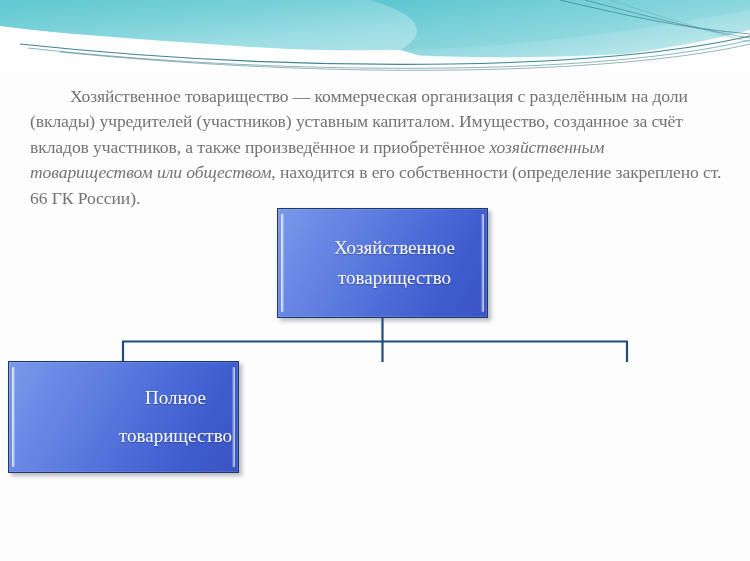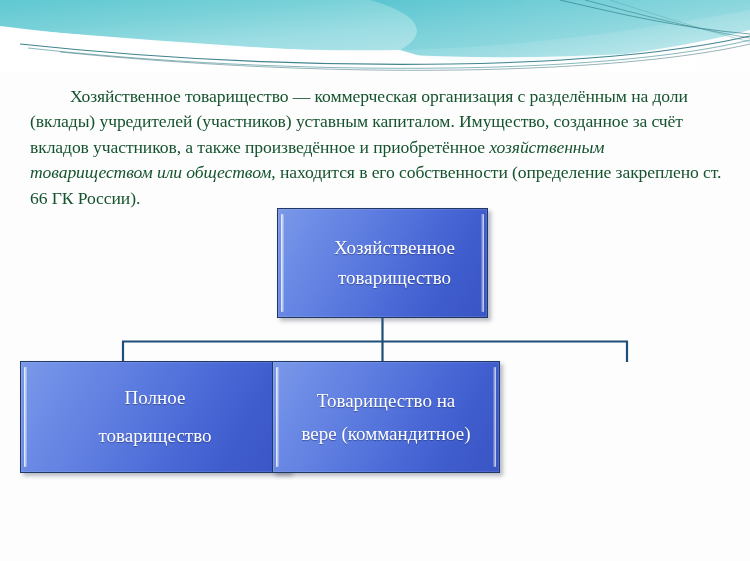--- a/index.html
+++ b/index.html
@@ -41,21 +41,21 @@
   }
 
   
   #intro-paragraph {
     position: absolute;
     left: 30px;
     top: 66px;
     width: 692px;
     font-size: 17.6px;
     line-height: 25.5px;
-    color: #14532d;
+    color: #737373;
     text-align: left;
     text-indent: 40px;
     letter-spacing: -0.1px;
     word-spacing: 0px;
   }
   #intro-paragraph .it {
     font-style: italic;
   }
 
   
@@ -134,24 +134,25 @@
   #node-root {
     left: 277px;
     top: 208px;
     width: 211px;
     height: 110px;
     padding-left: 24px;
   }
   #node-root .node-label { font-size: 19px; line-height: 30px; }
 
   #node-full {
-    left: 20px;
+    left: 8px;
     top: 361px;
-    width: 270px;
+    width: 231px;
     height: 112px;
+    justify-content: flex-end;
   }
   #node-full .node-label { font-size: 19px; line-height: 38px; }
 
   #node-faith {
     left: 272px;
     top: 361px;
     width: 228px;
     height: 112px;
   }
   #node-faith .node-label { font-size: 19px; line-height: 33px; }
@@ -226,20 +227,16 @@
     <div class="node-box" id="node-root">
       <span class="node-label">Хозяйственное
 товарищество</span>
     </div>
 
     <div class="node-box" id="node-full">
       <span class="node-label">Полное
 товарищество</span>
     </div>
 
-    <div class="node-box" id="node-faith">
-      <span class="node-label">Товарищество на
-вере (коммандитное)</span>
-    </div>
 
 
   </div>
 </div>
 
 </body></html>

